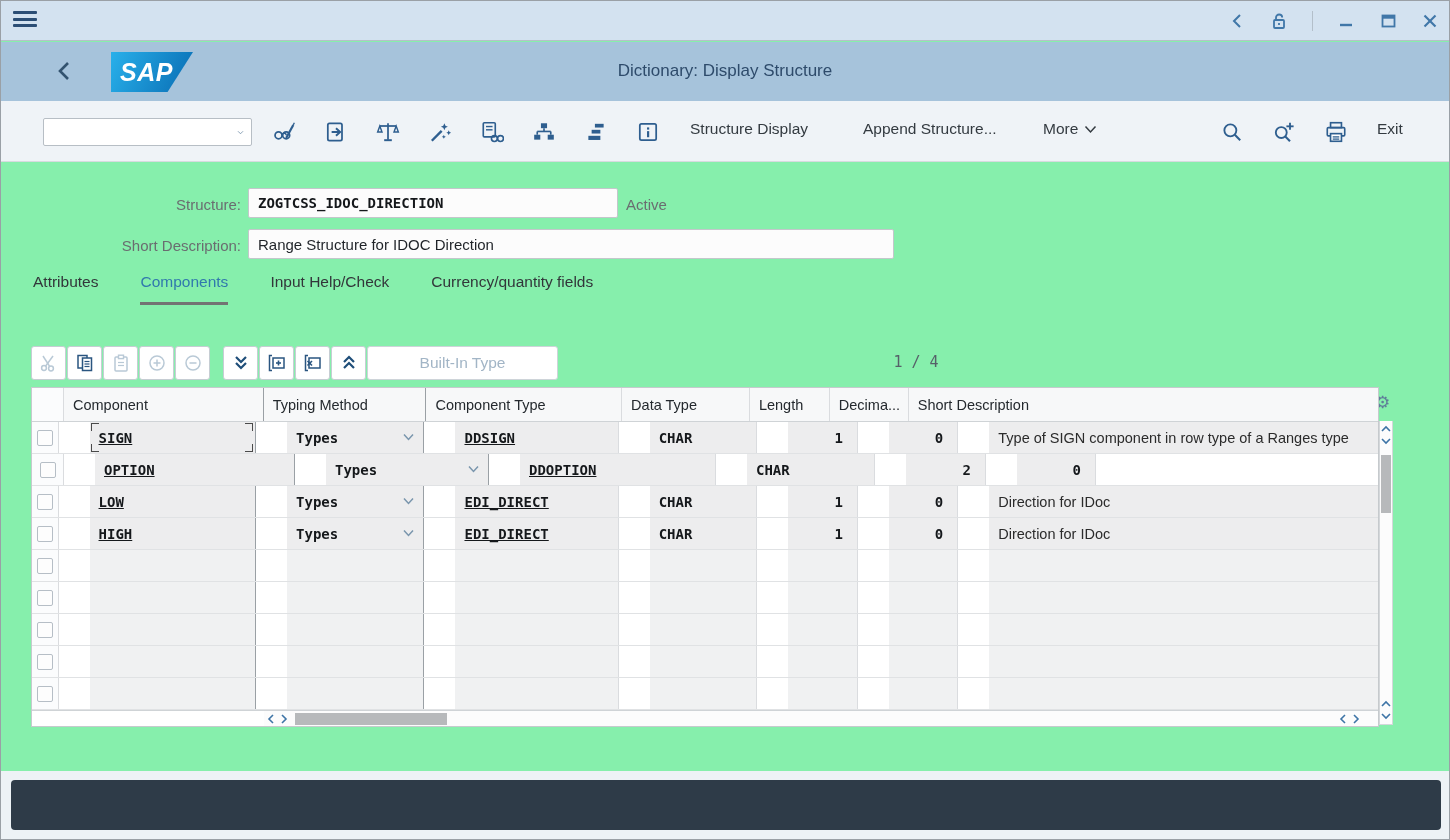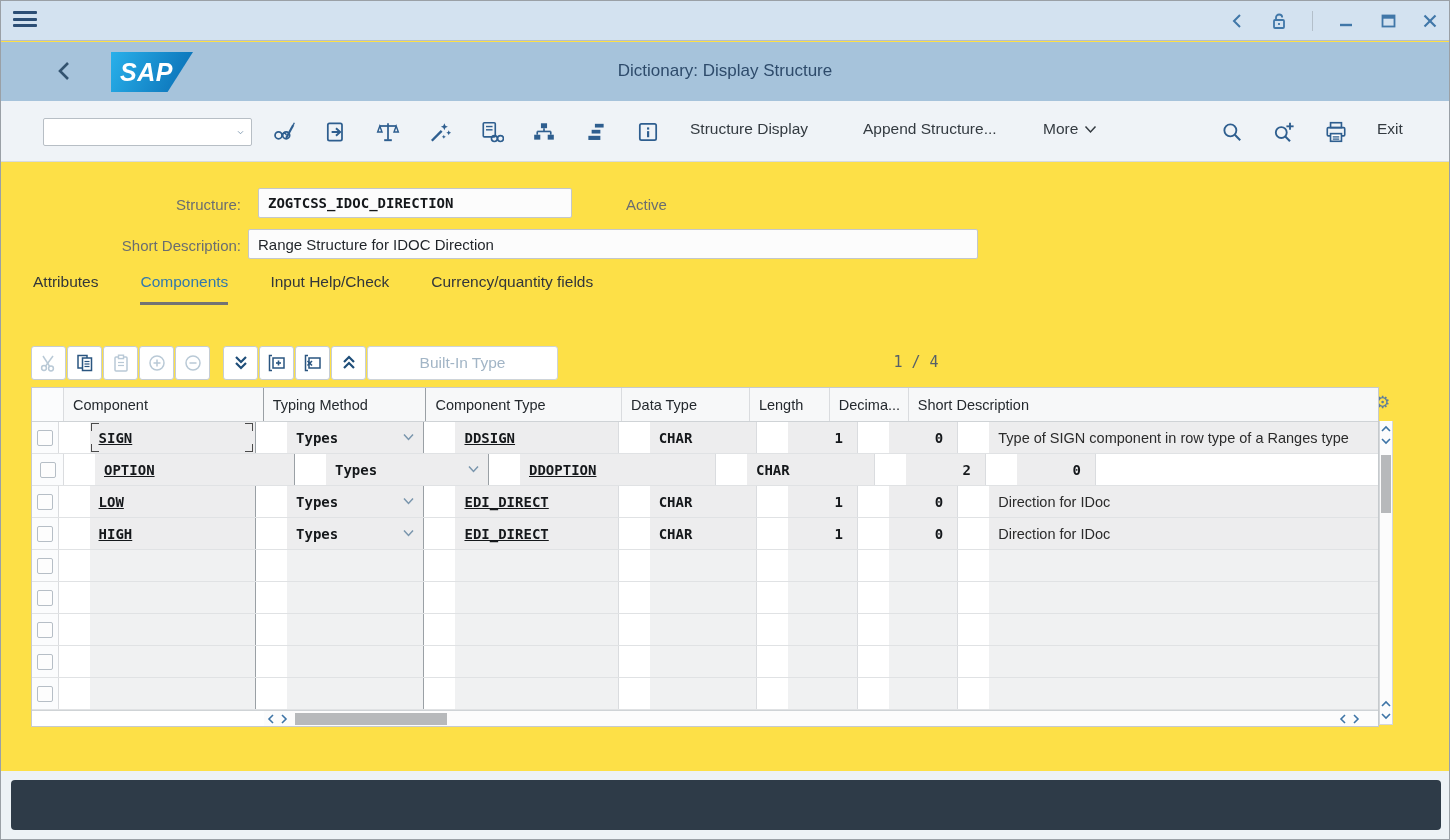--- a/index.html
+++ b/index.html
@@ -1,17 +1,17 @@
 <!DOCTYPE html>
 <html><head>
 <meta charset="utf-8">
 <style>
   html,body{margin:0;padding:0;background:#e7ebef;font-family:"Liberation Sans",sans-serif;}
   *{box-sizing:border-box;}
-  .window{position:relative;width:1450px;height:840px;background:#fde047;border:1px solid #9aa0a6;overflow:hidden;}
+  .window{position:relative;width:1450px;height:840px;background:#86efac;border:1px solid #9aa0a6;overflow:hidden;}
 
   
   .titlebar{position:absolute;left:0;top:0;width:100%;height:40px;background:#d3e2f0;border-bottom:1px solid #b6c0c9;}
   .hamburger{position:absolute;left:12px;top:10px;width:24px;height:19px;cursor:pointer;}
   .hamburger i{display:block;height:3.2px;background:#2b4e75;margin-bottom:3.4px;border-radius:1px;}
   .winctrl{position:absolute;right:10px;top:0;height:40px;display:flex;align-items:center;gap:24px;}
   .wc{width:18px;height:18px;display:flex;align-items:center;justify-content:center;cursor:pointer;}
   .wc-divider{width:1px;height:20px;background:#b3bfca;}
 
   
@@ -256,27 +256,27 @@
         <rect x="6" y="12.5" width="10" height="7" fill="#fff" stroke="#2e5e8f" stroke-width="1.5"></rect>
         <line x1="8" y1="15.5" x2="14" y2="15.5" stroke="#2e5e8f" stroke-width="1.2"></line>
         <line x1="8" y1="17.5" x2="14" y2="17.5" stroke="#2e5e8f" stroke-width="1.2"></line>
       </svg>
   </span>
   <span class="tbtext" style="left:1376px">
       <span>Exit</span>
     </span>
 
   <span class="flabel" style="left:75px;top:195px">Structure:</span>
-  <div class="finput" style="left:257px;top:187px;width:314px;height:30px">
+  <div class="finput" style="left:247px;top:187px;width:370px;height:30px">
     <span class="mono" style="font-weight:700;font-size:14px;color:#15181b">ZOGTCSS_IDOC_DIRECTION</span>
   </div>
   <span class="fstatus" style="left:625px;top:195px">Active</span>
 
   <span class="flabel" style="left:75px;top:236px">Short Description:</span>
-  <div class="finput" style="left:247px;top:228px;width:730px;height:30px">
+  <div class="finput" style="left:247px;top:228px;width:646px;height:30px">
     <span style="font-size:15px;color:#1f2328">Range Structure for IDOC Direction</span>
   </div>
 
   <div class="tabstrip">
     <span class="tab">Attributes</span>
     <span class="tab active">Components</span>
     <span class="tab">Input Help/Check</span>
     <span class="tab">Currency/quantity fields</span>
   </div>
 

